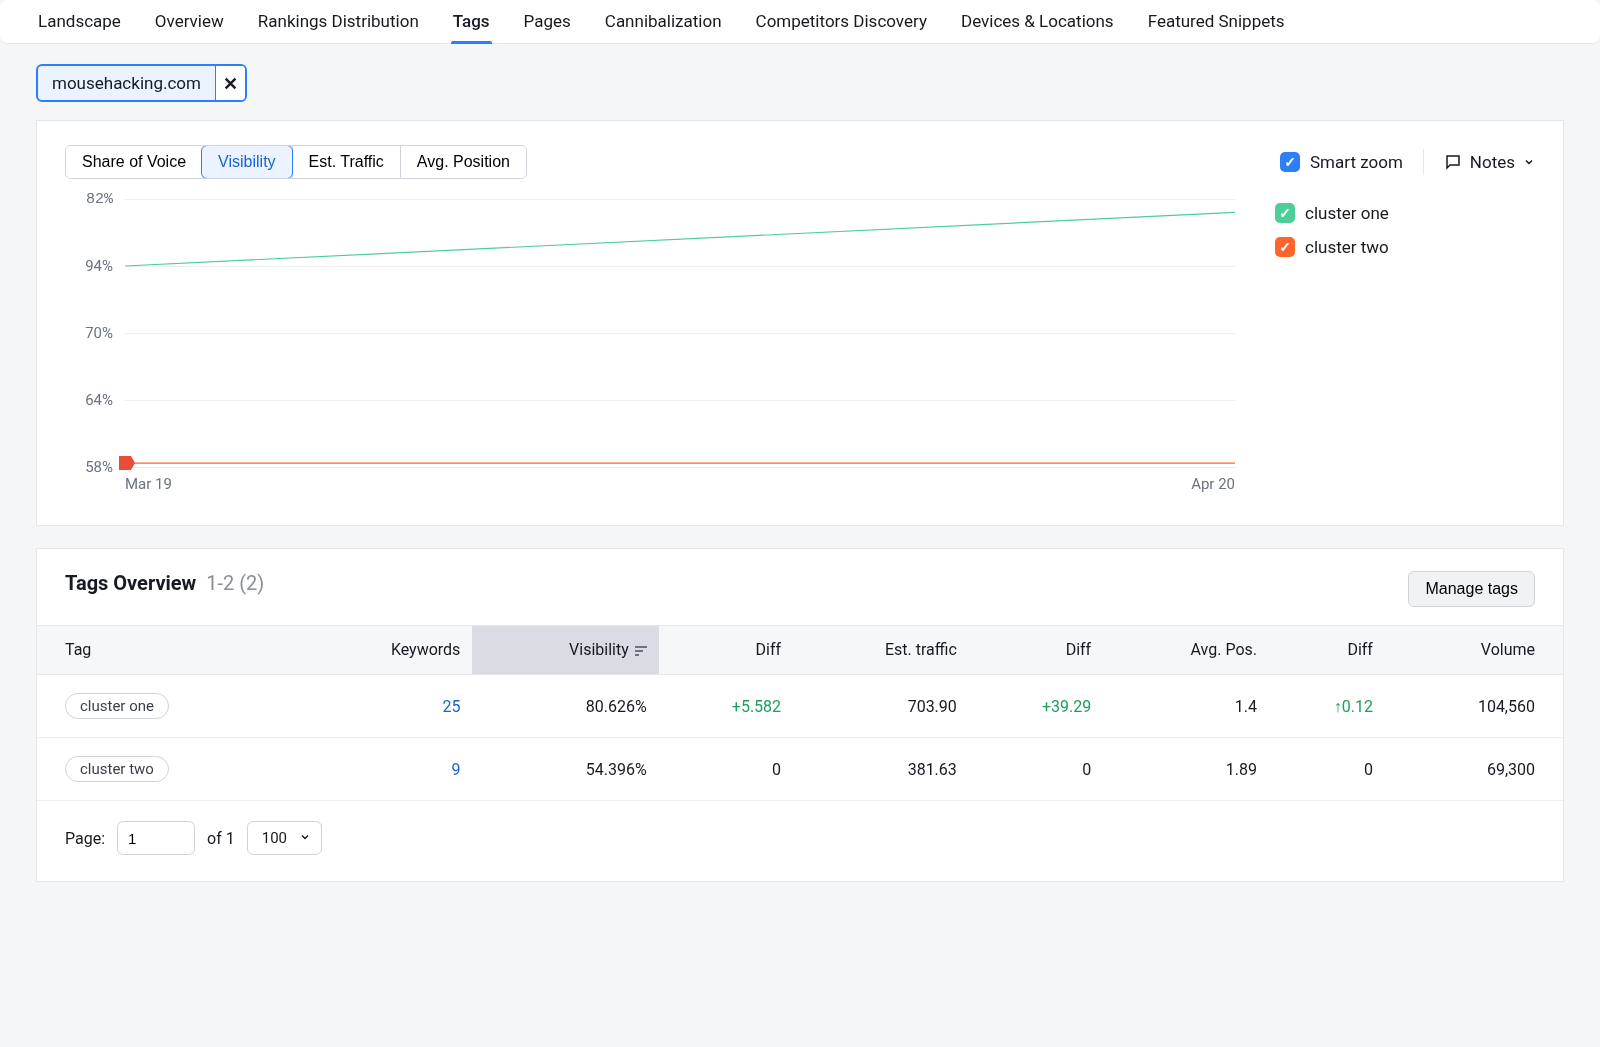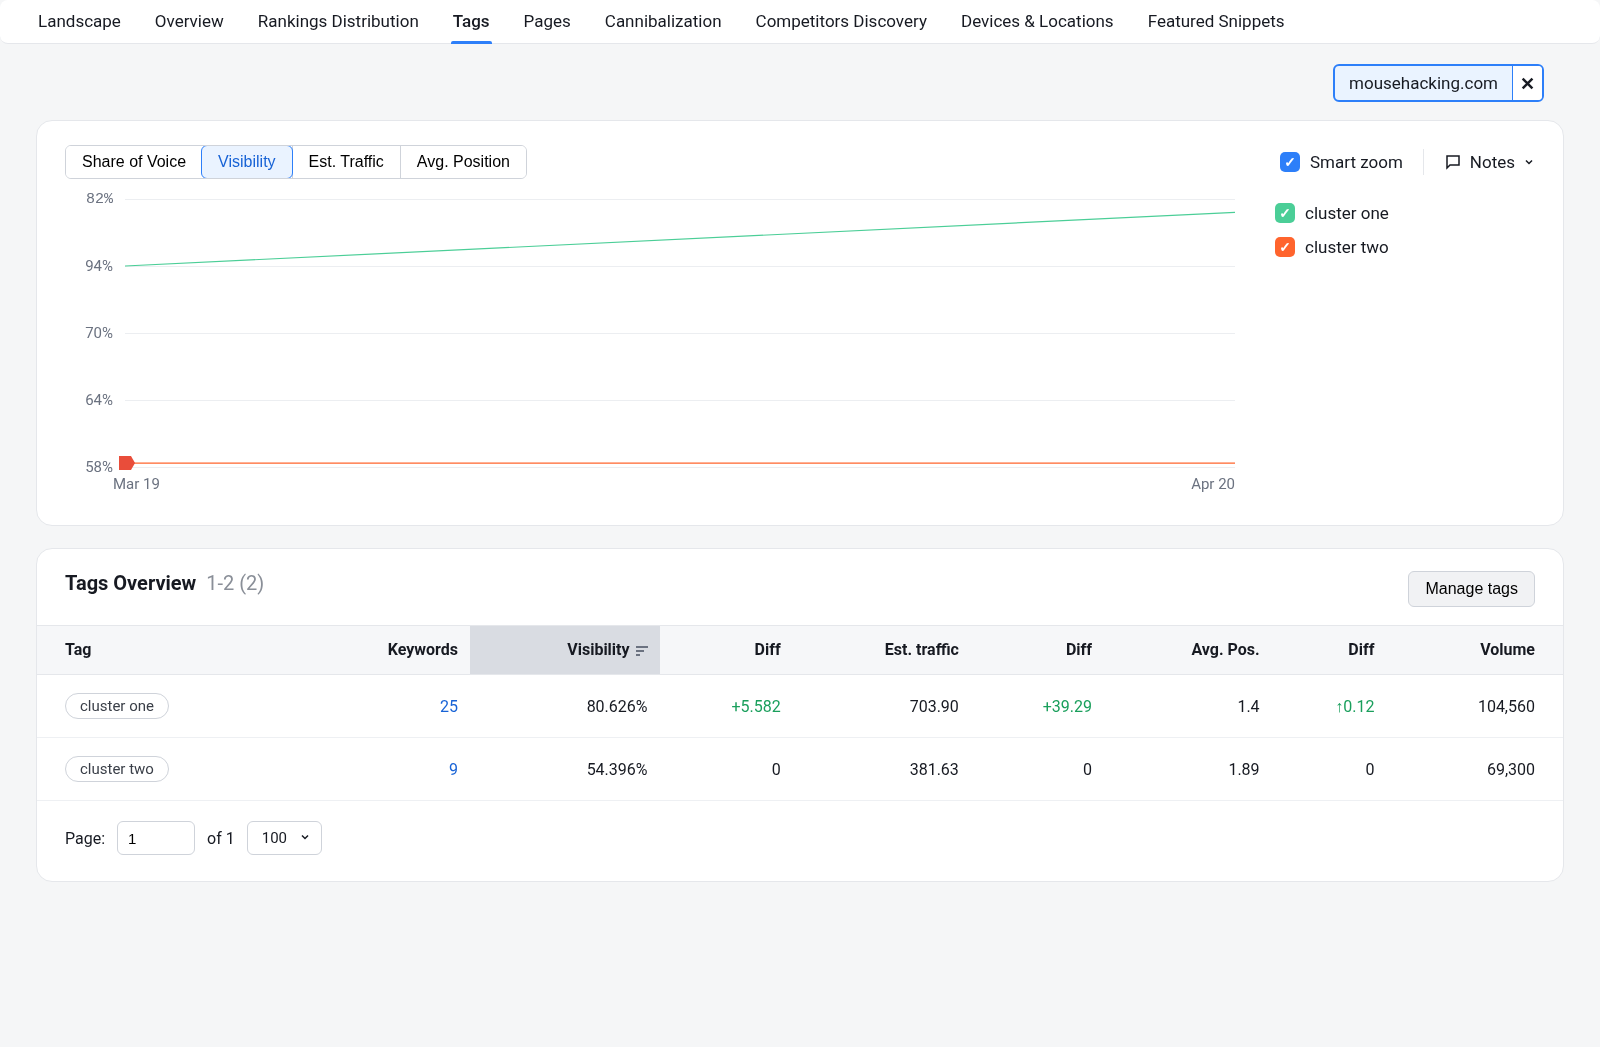--- a/index.html
+++ b/index.html
@@ -5,29 +5,29 @@
   * { box-sizing: border-box; margin: 0; padding: 0; }
   body { font-family: -apple-system, BlinkMacSystemFont, "Segoe UI", Roboto, Helvetica, Arial, sans-serif; background: #f5f6f7; color: #171a22; font-size: 16px; }
   
   
   .top-nav { background: #fff; border-bottom: 1px solid #e5e7eb; display: flex; gap: 30px; padding: 0 36px; height: 44px; align-items: center; border-radius: 8px; }
   .top-nav .tab { font-size: 17px; color: #171a22; padding: 10px 2px 12px; cursor: pointer; position: relative; }
   .top-nav .tab.active { color: #171a22; font-weight: 500; }
   .top-nav .tab.active::after { content:""; position:absolute; left:0; right:0; bottom:-1px; height:3px; background:#2d7ff9; border-radius: 2px 2px 0 0; }
   
   
-  .filter-bar { display:flex; justify-content: flex-end; align-items:center; padding: 20px 56px 18px; }
+  .filter-bar { display:flex; justify-content: flex-start; align-items:center; padding: 20px 36px 18px; }
   .domain-chip { display:flex; align-items:center; border:2px solid #2d7ff9; border-radius:6px; overflow:hidden; background:#eaf3ff; }
   .domain-chip .val { padding: 6px 14px; font-size:17px; color:#171a22; }
   .domain-chip .x { width:30px; height:34px; display:flex; align-items:center; justify-content:center; border-left:1px solid #2d7ff9; background:#fff; cursor:pointer; font-size:18px; font-weight:600; }
   .date-picker { display:flex; align-items:center; gap:10px; border:1px solid #cfd3da; border-radius:6px; background:#fff; padding:8px 16px; cursor:pointer; font-size:17px; }
   .cal-icon svg { display:block; }
   
   
-  .card { background:#fff; border:1px solid #e5e7eb; border-radius:16px; margin: 0 36px 22px; }
+  .card { background:#fff; border:1px solid #e5e7eb; border-radius:0; margin: 0 36px 22px; }
   
   
   .chart-top { display:flex; justify-content:space-between; align-items:center; padding:24px 28px 12px; }
   .seg { display:flex; border:1px solid #cfd3da; border-radius:6px; overflow:hidden; }
   .seg .seg-btn { padding:7px 16px; font-size:16px; cursor:pointer; background:#fff; border:none; }
   .seg .seg-btn + .seg-btn { border-left:1px solid #cfd3da; }
   .seg .seg-btn.active { background:#eaf3ff; color:#1863d6; border:1px solid #2d7ff9; margin:-1px; border-radius:6px; position:relative; z-index:1; }
   .chart-top-right { display:flex; align-items:center; gap:20px; }
   .smart-zoom { display:flex; align-items:center; gap:10px; font-size:17px; }
   .chk { width:20px; height:20px; border-radius:5px; display:flex; align-items:center; justify-content:center; color:#fff; font-size:14px; font-weight:700; }
@@ -37,36 +37,36 @@
   .vsep { width:1px; height:26px; background:#e5e7eb; }
   .notes { display:flex; align-items:center; gap:8px; cursor:pointer; font-size:17px;text-align:center; }
   
   
   .chart-wrap { display:flex; padding: 8px 28px 26px; gap:40px; }
   .chart-area { flex:1; position:relative; height:300px; }
   .y-labels { position:absolute; left:0; top:0; bottom:32px; width:54px; }
   .y-labels span { position:absolute; right:6px; font-size:15px; color:#6b7280; transform:translateY(-50%); }
   .plot { position:absolute; left:60px; right:0; top:0; bottom:32px; }
   .grid-line { position:absolute; left:0; right:0; height:1px; background:#eceef1; }
-  .x-labels { position:absolute; left:48px; right:0; bottom:0; height:24px; font-size:15px; color:#6b7280;text-align:center; }
+  .x-labels { position:absolute; left:60px; right:0; bottom:0; height:24px; font-size:15px; color:#6b7280;text-align:center; }
   .x-labels .xl { position:absolute; }
   .flag { position:absolute; width:12px; height:14px; background:#e94d3a; bottom:-7px; left:-6px; }
   .flag::after { content:""; position:absolute; right:-4px; top:0; border-left:4px solid #e94d3a; border-top:7px solid transparent; border-bottom:7px solid transparent; }
   .legend { width:260px; padding-top:4px; }
   .legend .item { display:flex; align-items:center; gap:10px; margin-bottom:14px; font-size:17px; }
   
   
   .overview-head { display:flex; justify-content:space-between; align-items:flex-start; padding:22px 28px 18px; }
   .overview-head h2 { font-size:20px; font-weight:700; display:inline; }
   .overview-head .muted { color:#8a8f98; font-weight:400; margin-left:6px; font-size:20px; }
   .manage-btn { background:#f1f2f4; border:1px solid #cfd3da; border-radius:6px; padding:8px 16px; font-size:16px; cursor:pointer; }
   
   table.tags { width:100%; border-collapse:collapse; }
   table.tags th, table.tags td { text-align:right; font-size:16px; }
-  table.tags thead th { background:#f6f7f9; border-top:1px solid #e5e7eb; border-bottom:1px solid #e5e7eb; padding:14px 12px; color:#171a22; font-weight:700; vertical-align:top; }
+  table.tags thead th { background:#f6f7f9; border-top:1px solid #e5e7eb; border-bottom:1px solid #e5e7eb; padding:14px 12px; color:#171a22; font-weight:400; vertical-align:top; }
   table.tags thead th.sorted { background:#d9dce2; }
   table.tags thead th:first-child { text-align:left; padding-left:28px; }
   table.tags tbody td { padding:18px 12px; border-bottom:1px solid #eef0f3; }
   table.tags tbody td:first-child { text-align:left; padding-left:28px; }
   table.tags tbody td:last-child, table.tags thead th:last-child { padding-right:28px; }
   .tag-chip { display:inline-block; border:1px solid #cfd3da; border-radius:14px; padding:3px 14px; font-size:15px; color:#3a3f48; cursor:pointer; }
   .kw-link { color:#1863d6; }
   .pos-green { color:#1a9f5c; }
   .sort-ic { display:inline-block; margin-left:2px; vertical-align:middle; }
   

